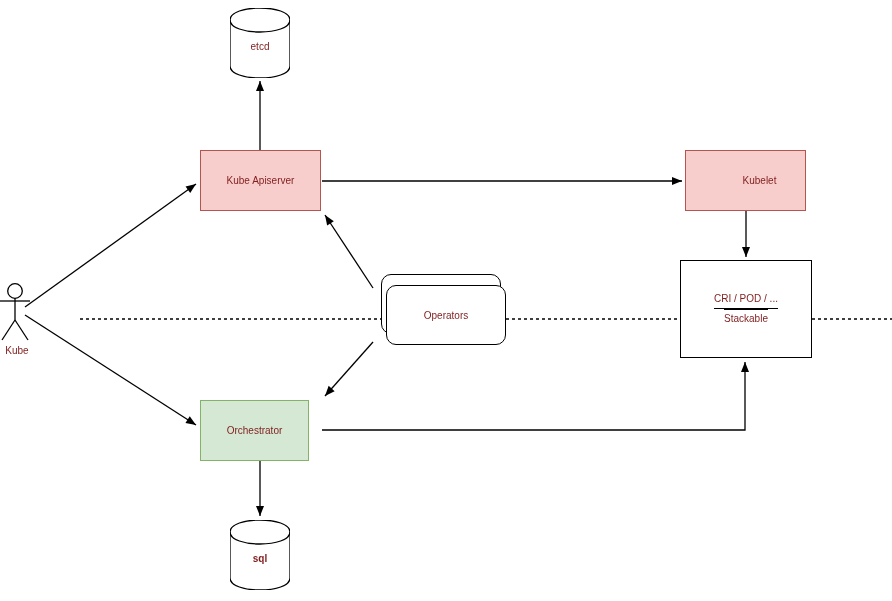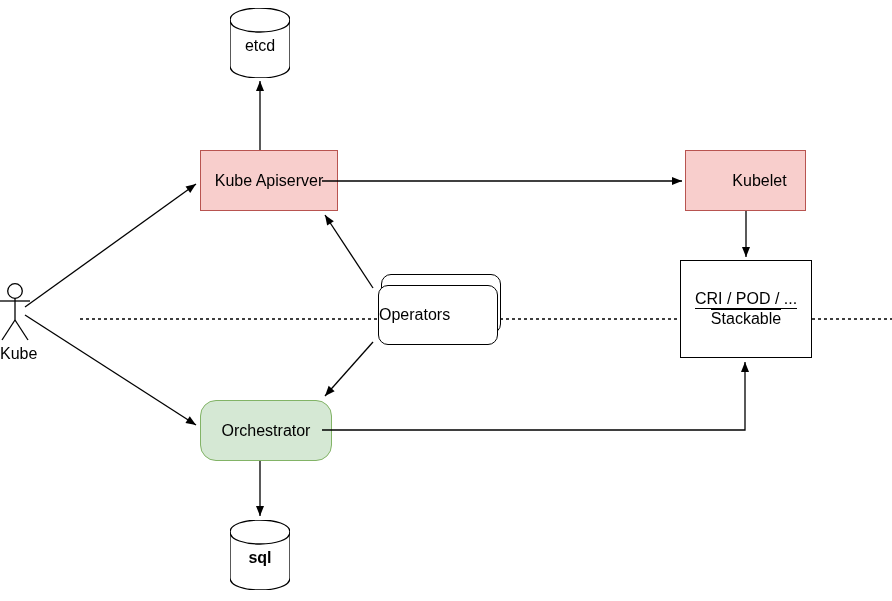--- a/index.html
+++ b/index.html
@@ -1,45 +1,45 @@
 <!DOCTYPE html>
 <html><head>
 <meta charset="utf-8">
 <style>
   html,body{margin:0;padding:0;background:#ffffff;}
   .canvas{
     position:relative;width:892px;height:601px;background:#ffffff;overflow:hidden;
-    font-family:"Liberation Sans",sans-serif;font-size:16px;color:#000000;
+    font-family:"Liberation Sans",sans-serif;font-size:10px;color:#7f1d1d;
   }
   .layer{position:absolute;left:0;top:0;width:892px;height:601px;}
   .edges{pointer-events:none;}
   .node{
     position:absolute;display:flex;align-items:center;justify-content:center;
     box-sizing:border-box;text-align:center;line-height:1.2;
   }
   .rect-pink{background:#F8CECC;border:1px solid #B85450;}
   .rect-green{background:#D5E8D4;border:1px solid #82B366;}
-  .kube-apiserver{left:200px;top:150px;width:138px;height:61px;}
+  .kube-apiserver{left:200px;top:150px;width:121px;height:61px;}
   .kubelet{left:685px;top:150px;width:121px;height:61px;padding-left:28px;}
-  .orchestrator{left:200px;top:400px;width:132px;height:61px;border-radius:16px;}
+  .orchestrator{left:200px;top:400px;width:109px;height:61px;}
   .agents{
     left:680px;top:260px;width:132px;height:98px;background:#ffffff;
     border:1px solid #000;display:flex;flex-direction:column;padding:0;
   }
   .agents .row{display:flex;align-items:center;justify-content:center;box-sizing:border-box;}
   .agents .hdr{height:19px;border-bottom:1px solid #000;}
   .agents .mid{flex:1;}
   .agents .ftr{height:19px;border-top:1px solid #000;}
   .operators-wrap{position:absolute;left:370px;top:274px;width:131px;height:71px;}
   .op-card{
     position:absolute;width:120px;height:60px;background:#ffffff;
     border:1px solid #000;border-radius:10px;box-sizing:border-box;
   }
   .op-back{left:11px;top:0;}
-  .op-front{left:8px;top:11px;display:flex;align-items:center;justify-content:flex-start;}
+  .op-front{left:16px;top:11px;display:flex;align-items:center;justify-content:center;}
   .cyl-wrap{position:absolute;width:60px;height:70px;}
   .cyl-etcd{left:230px;top:8px;}
   .cyl-sql{left:230px;top:520px;font-weight:bold;}
   .cyl-label{
     position:absolute;left:0;top:0;width:60px;height:70px;display:flex;
     align-items:center;justify-content:center;padding-top:6px;box-sizing:border-box;
   }
   .actor-wrap{position:absolute;left:0px;top:283px;width:30px;height:58px;}
   .actor-label{position:absolute;left:0px;top:345px;width:34px;text-align:center;}
   svg .shape{stroke:#000;stroke-width:1.3;fill:#fff;}

